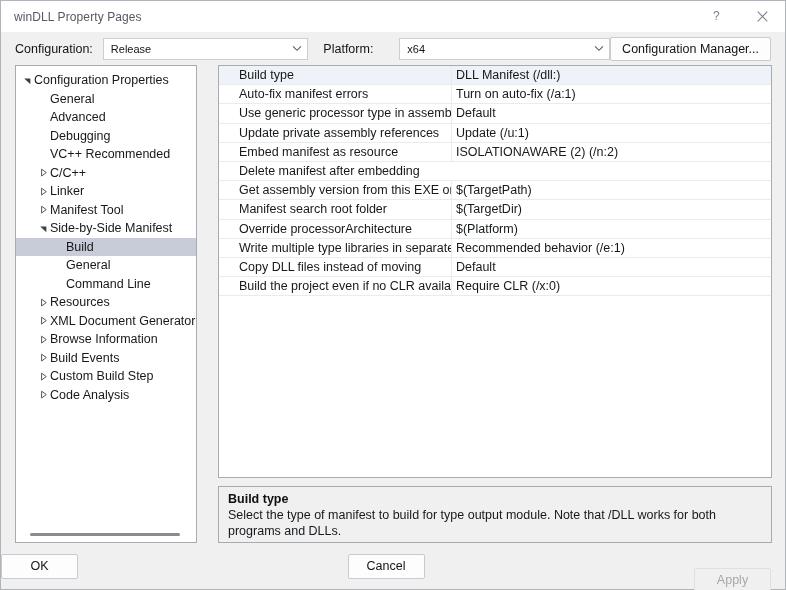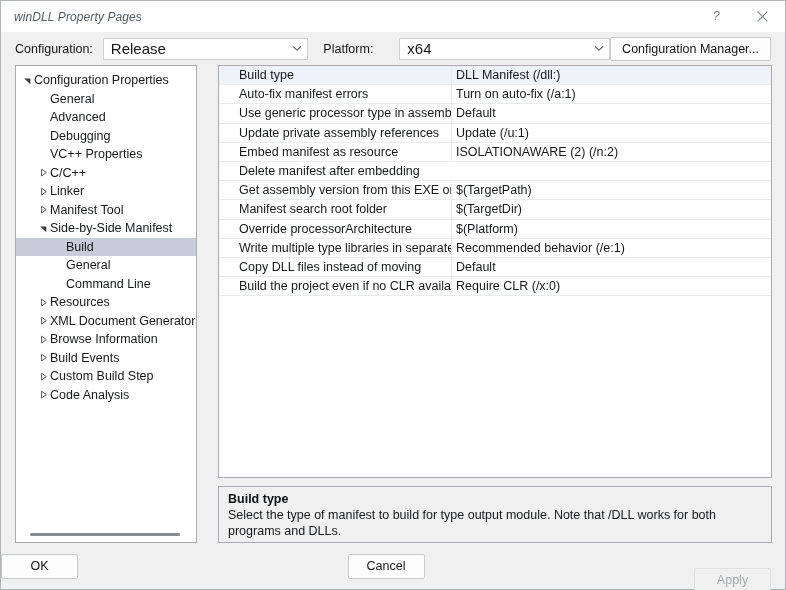--- a/index.html
+++ b/index.html
@@ -30,21 +30,20 @@
   }
 
   
   .titlebar {
     height: 31px;
     min-height: 31px;
     background: #ffffff;
     display: flex;
     align-items: center;
     position: relative;
-    font-style: italic;
   }
   .titlebar-text {
     margin-left: 13px;
     font-size: 12px;
     color: #555a60;
     letter-spacing: .1px;
   }
   .titlebar-buttons {
     position: absolute;
     right: 0; top: 0;
@@ -83,21 +82,21 @@
     height: 22px;
     background: #ffffff;
     border: 1px solid #ccced0;
     box-sizing: border-box;
     display: flex;
     align-items: center;
     cursor: default;
   }
   .combo-text {
     padding-left: 7px;
-    font-size: 15px;
+    font-size: 11px;
     color: #141414;
     flex: 1;
     white-space: nowrap;
     overflow: hidden;
   }
   .combo-arrow {
     width: 20px;
     display: flex;
     align-items: center;
     justify-content: center;
@@ -345,21 +344,21 @@
           <div class="tnode">
             <span class="tw" style="margin-left: 21px;"></span>
             <span class="tlabel">Advanced</span>
           </div>
           <div class="tnode">
             <span class="tw" style="margin-left: 21px;"></span>
             <span class="tlabel">Debugging</span>
           </div>
           <div class="tnode">
             <span class="tw" style="margin-left: 21px;"></span>
-            <span class="tlabel">VC++ Properties</span>
+            <span class="tlabel">VC++ Recommended</span>
           </div>
           <div class="tnode">
             <span class="tw" style="margin-left: 21px;">
               <svg width="9" height="9" viewBox="0 0 9 9">
                 <path d="M2.6 1.2 L7.3 4.6 L2.6 8.0 Z" fill="none" stroke="#555a60" stroke-width="1"></path>
               </svg>
             </span>
             <span class="tlabel">C/C++</span>
           </div>
           <div class="tnode">

